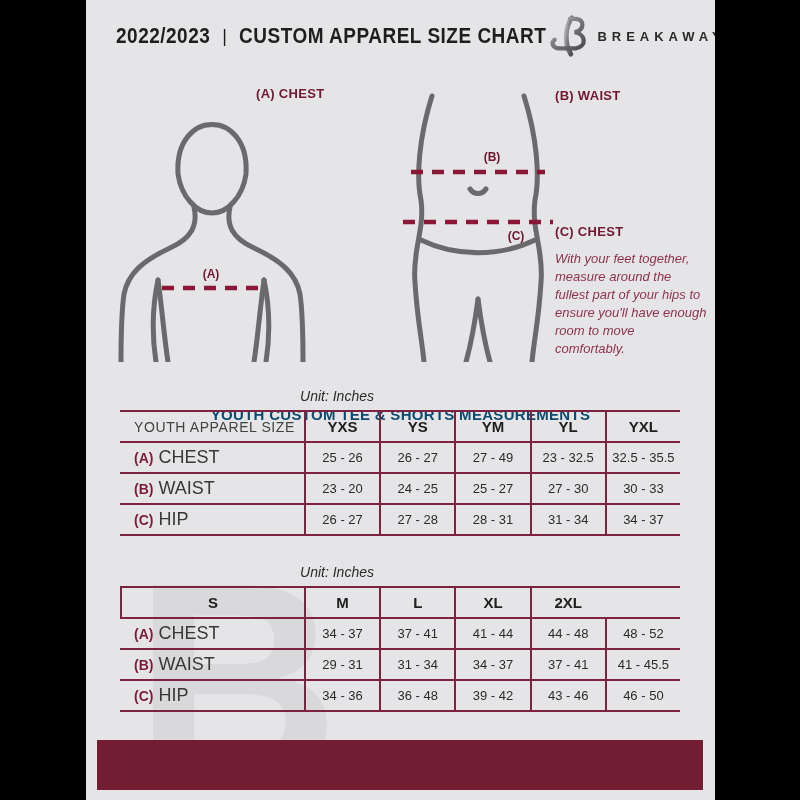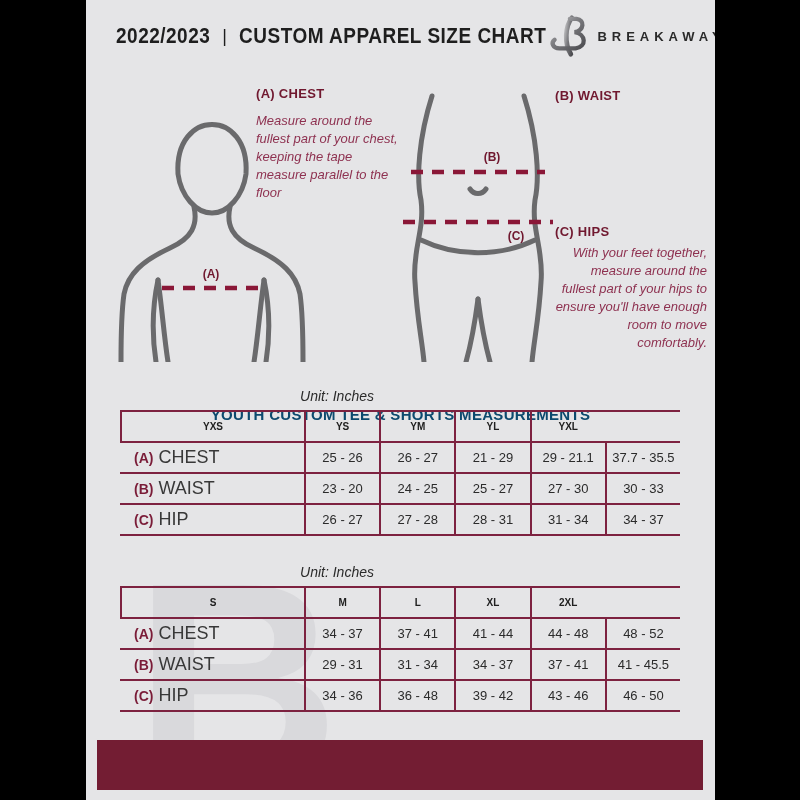--- a/index.html
+++ b/index.html
@@ -62,21 +62,21 @@
     border-bottom:2px solid #7d2240;
   }
   .trow.head { height:29px; }
   .trow.data { height:29px; }
   .cell {
     display:flex; align-items:center; justify-content:center;
     font-size:13px; color:#2b2b2b;
   }
   .cell.v { border-left:2px solid #7d2240; }
   .cell.first { justify-content:flex-start; padding-left:14px; }
-  .col-head { font-size:10px; font-weight:700; color:#202020; }
+  .col-head { font-size:15px; font-weight:700; color:#202020; }
   .label-head { font-size:14px; color:#424242; letter-spacing:.6px; }
   .row-prefix { color:#7a1c38; font-weight:700; margin-right:5px; font-size:14px; }
   .row-label { color:#383838; font-size:18px; }
 
   
   .footer-bar {
     position:absolute; left:11px; top:740px; width:606px; height:50px;
     background:#731d33; z-index:2;
   }
   .watermark {
@@ -134,48 +134,48 @@
     <path d="M27 148 C62 165 106 165 141 148"></path>
     <path d="M84 207 C81 230 77 252 72 270" stroke-width="4"></path>
     <path d="M84 207 C87 230 91 252 96 270" stroke-width="4"></path>
     <line class="dash" x1="17" y1="80" x2="151" y2="80"></line>
     <line class="dash" x1="9" y1="130" x2="159" y2="130"></line>
     <text class="fig-label" x="98" y="69" text-anchor="middle">(B)</text>
     <text class="fig-label" x="122" y="148" text-anchor="middle">(C)</text>
   </svg>
 
   <div class="guide-head" style="left:170px; top:86px;">(A) CHEST</div>
-  <div class="guide-text" style="left:170px; top:112px; width:142px;">Measure around the fullest part of your chest, keeping the tape measure parallel to the floor</div>
 
   <div class="guide-head" style="left:469px; top:88px;">(B) WAIST</div>
 
-  <div class="guide-head" style="left:469px; top:224px;">(C) HIPS</div>
-  <div class="guide-text" style="left:469px; top:244px; width:152px;text-align:right;">With your feet together, measure around the fullest part of your hips to ensure you'll have enough room to move comfortably.</div>
+  <div class="guide-head" style="left:469px; top:224px;">(C) CHEST</div>
+  <div class="guide-text" style="left:469px; top:250px; width:152px;">With your feet together, measure around the fullest part of your hips to ensure you'll have enough room to move comfortably.</div>
 
   <div class="section-title" style="top:369px;">YOUTH CUSTOM TEE &amp; SHORTS MEASUREMENTS</div>
   <div class="unit-line" style="top:388px;">Unit: Inches</div>
 
   <div class="mtable" style="top:410px;">
     <div class="trow head">
+      <div class="cell first label-head">YOUTH APPAREL SIZE</div>
       <div class="cell v col-head">YXS</div>
       <div class="cell v col-head">YS</div>
       <div class="cell v col-head">YM</div>
       <div class="cell v col-head">YL</div>
       <div class="cell v col-head">YXL</div>
     </div>
     <div class="trow data">
       <div class="cell first">
         <span class="row-prefix">(A)</span>
         <span class="row-label">CHEST</span>
       </div>
       <div class="cell v">25 - 26</div>
       <div class="cell v">26 - 27</div>
-      <div class="cell v">21 - 29</div>
-      <div class="cell v">29 - 21.1</div>
-      <div class="cell v">37.7 - 35.5</div>
+      <div class="cell v">27 - 49</div>
+      <div class="cell v">23 - 32.5</div>
+      <div class="cell v">32.5 - 35.5</div>
     </div>
     <div class="trow data">
       <div class="cell first">
         <span class="row-prefix">(B)</span>
         <span class="row-label">WAIST</span>
       </div>
       <div class="cell v">23 - 20</div>
       <div class="cell v">24 - 25</div>
       <div class="cell v">25 - 27</div>
       <div class="cell v">27 - 30</div>

